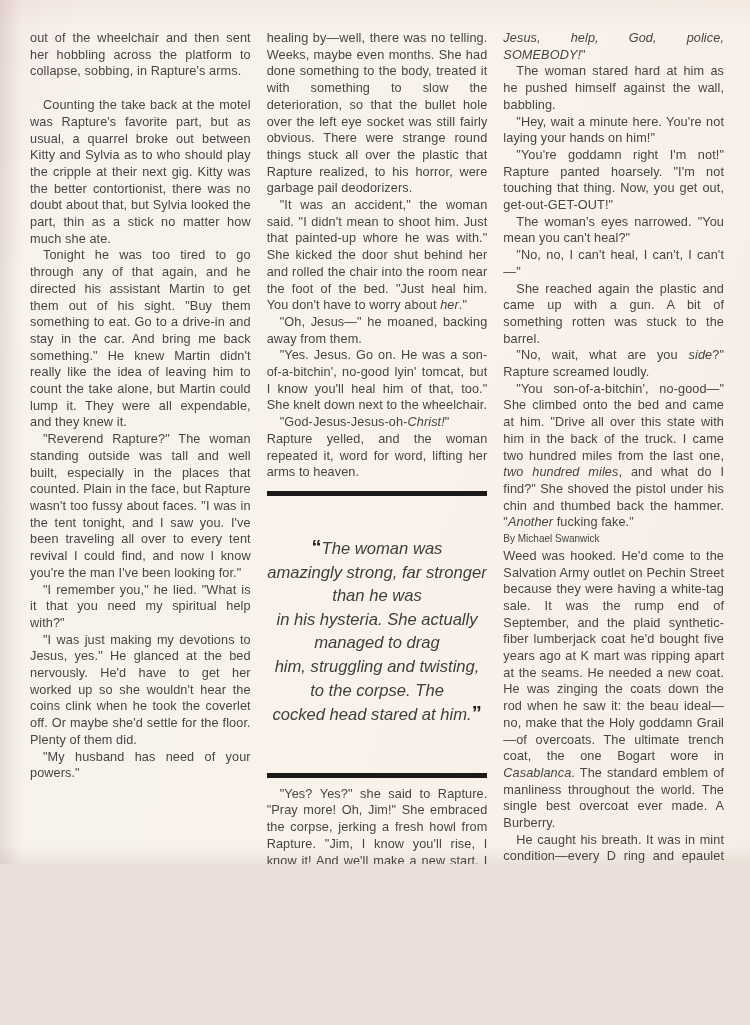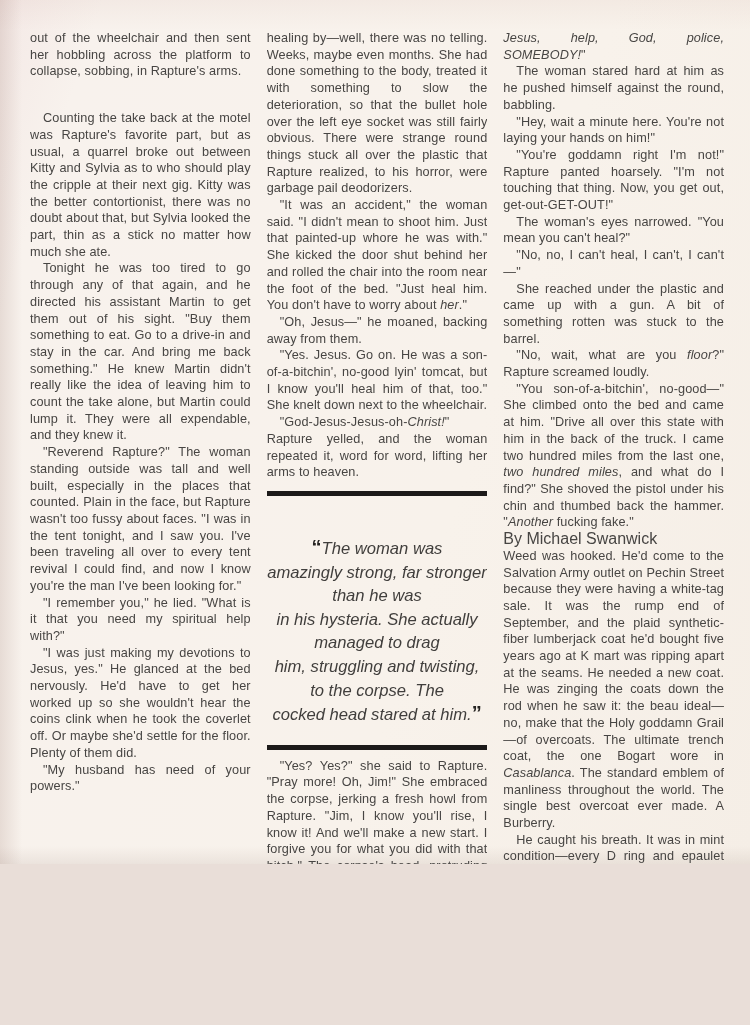--- a/index.html
+++ b/index.html
@@ -34,45 +34,45 @@
   }
   .para{
     margin:0;
     font-size:12.7px;
     line-height:16.7px;
     color:#474543;
     letter-spacing:0.1px;
   }
   .para i{}
   .ind{text-indent:13px;}
-  .gap{margin-top:30px;}
+  .gap{margin-top:17px;}
   .heading{
     margin-top:18px;
     font-weight:bold;
     font-size:13px;
     line-height:17px;
     color:#3a3836;
     text-align:left;
     letter-spacing:0.2px;
   }
   .byline{
-    font-size:16px;
+    font-size:10px;
     line-height:16.7px;
     color:#474543;
     text-align:left;
   }
   .pullquote{margin:10px 0 8px;}
   .pq-bar{height:5px;background:#1c1a19;}
   .pq-text{
     font-style:italic;
     text-align:center;
     font-size:16.6px;
     line-height:23.6px;
     color:#403e3c;
-    padding:40px 0 18px;
+    padding:40px 0 46px;
     white-space:pre-line;
   }
   .pq-mark{
     font-style:normal;
     font-weight:bold;
     font-size:20px;
     color:#242220;
   }
   .footer-left{
     position:absolute;left:42px;top:993px;
@@ -114,27 +114,27 @@
 him, struggling and twisting,
 to the corpse. The
 cocked head stared at him.<span class="pq-mark">”</span></div>
           <div class="pq-bar"></div>
         </div>
         <p class="para ind">"Yes? Yes?" she said to Rapture. "Pray more! Oh, Jim!" She embraced the corpse, jerking a fresh howl from Rapture. "Jim, I know you'll rise, I know it! And we'll make a new start. I forgive you for what you did with that bitch." The corpse's head, protruding from the plastic wrapping, dropped bonelessly to one side, tearing the rotted flesh. The ghastly odor hit Rapture full in the face for the first time, making him gag.</p>
         <p class="para ind">"Noooo! <i>They!</i>" he howled. "Get him out, <i>get him out!</i>"</p>
       </div>
     <div class="col">
         <p class="para"><i>Jesus, help, God, police, SOMEBODY!</i>"</p>
-        <p class="para ind">The woman stared hard at him as he pushed himself against the round, babbling.</p>
+        <p class="para ind">The woman stared hard at him as he pushed himself against the wall, babbling.</p>
         <p class="para ind">"Hey, wait a minute here. You're not laying your hands on him!"</p>
         <p class="para ind">"You're goddamn right I'm not!" Rapture panted hoarsely. "I'm not touching that thing. Now, you get out, get-out-GET-OUT!"</p>
         <p class="para ind">The woman's eyes narrowed. "You mean you can't heal?"</p>
         <p class="para ind">"No, no, I can't heal, I can't, I can't—"</p>
-        <p class="para ind">She reached under the plastic and came up with a gun. A bit of something rotten was stuck to the barrel.</p>
-        <p class="para ind">"No, wait, what are you <i>floor</i>?" Rapture screamed loudly.</p>
+        <p class="para ind">She reached again the plastic and came up with a gun. A bit of something rotten was stuck to the barrel.</p>
+        <p class="para ind">"No, wait, what are you <i>side</i>?" Rapture screamed loudly.</p>
         <p class="para ind">"You son-of-a-bitchin', no-good—" She climbed onto the bed and came at him. "Drive all over this state with him in the back of the truck. I came two hundred miles from the last one, <i>two hundred miles</i>, and what do I find?" She shoved the pistol under his chin and thumbed back the hammer. "<i>Another</i> fucking fake."</p>
         <div class="byline">By Michael Swanwick</div>
         <p class="para">Weed was hooked. He'd come to the Salvation Army outlet on Pechin Street because they were having a white-tag sale. It was the rump end of September, and the plaid synthetic-fiber lumberjack coat he'd bought five years ago at K mart was ripping apart at the seams. He needed a new coat. He was zinging the coats down the rod when he saw it: the beau ideal—no, make that the Holy goddamn Grail—of overcoats. The ultimate trench coat, the one Bogart wore in <i>Casablanca</i>. The standard emblem of manliness throughout the world. The single best overcoat ever made. A Burberry.</p>
         <p class="para ind">He caught his breath. It was in mint condition—every D ring and epaulet intact, the black-and-butterscotch liner unfaded, worth at least five hundred dollars in any vintage clothing store in town. And some idiot had priced it at ten dollars!</p>
         <p class="para ind">Hands trembling, he reached out and actually  the cloth. It smelled faintly of mothballs. It must have been in somebody's attic for decades. A treasured reminder of younger, more adventurous days, locked away in a steamer trunk for decade after decade. Then a final heart attack when golfing, and after the funeral the family gathered around to clean out Dad's stuff, squabbling over this or that small memento and consigning the greater pile to the local Sally-Ann.</p>
       </div>
   </div>
 
   <div class="footer-left">
     <span>54</span><span class="mag">OMNI</span>

